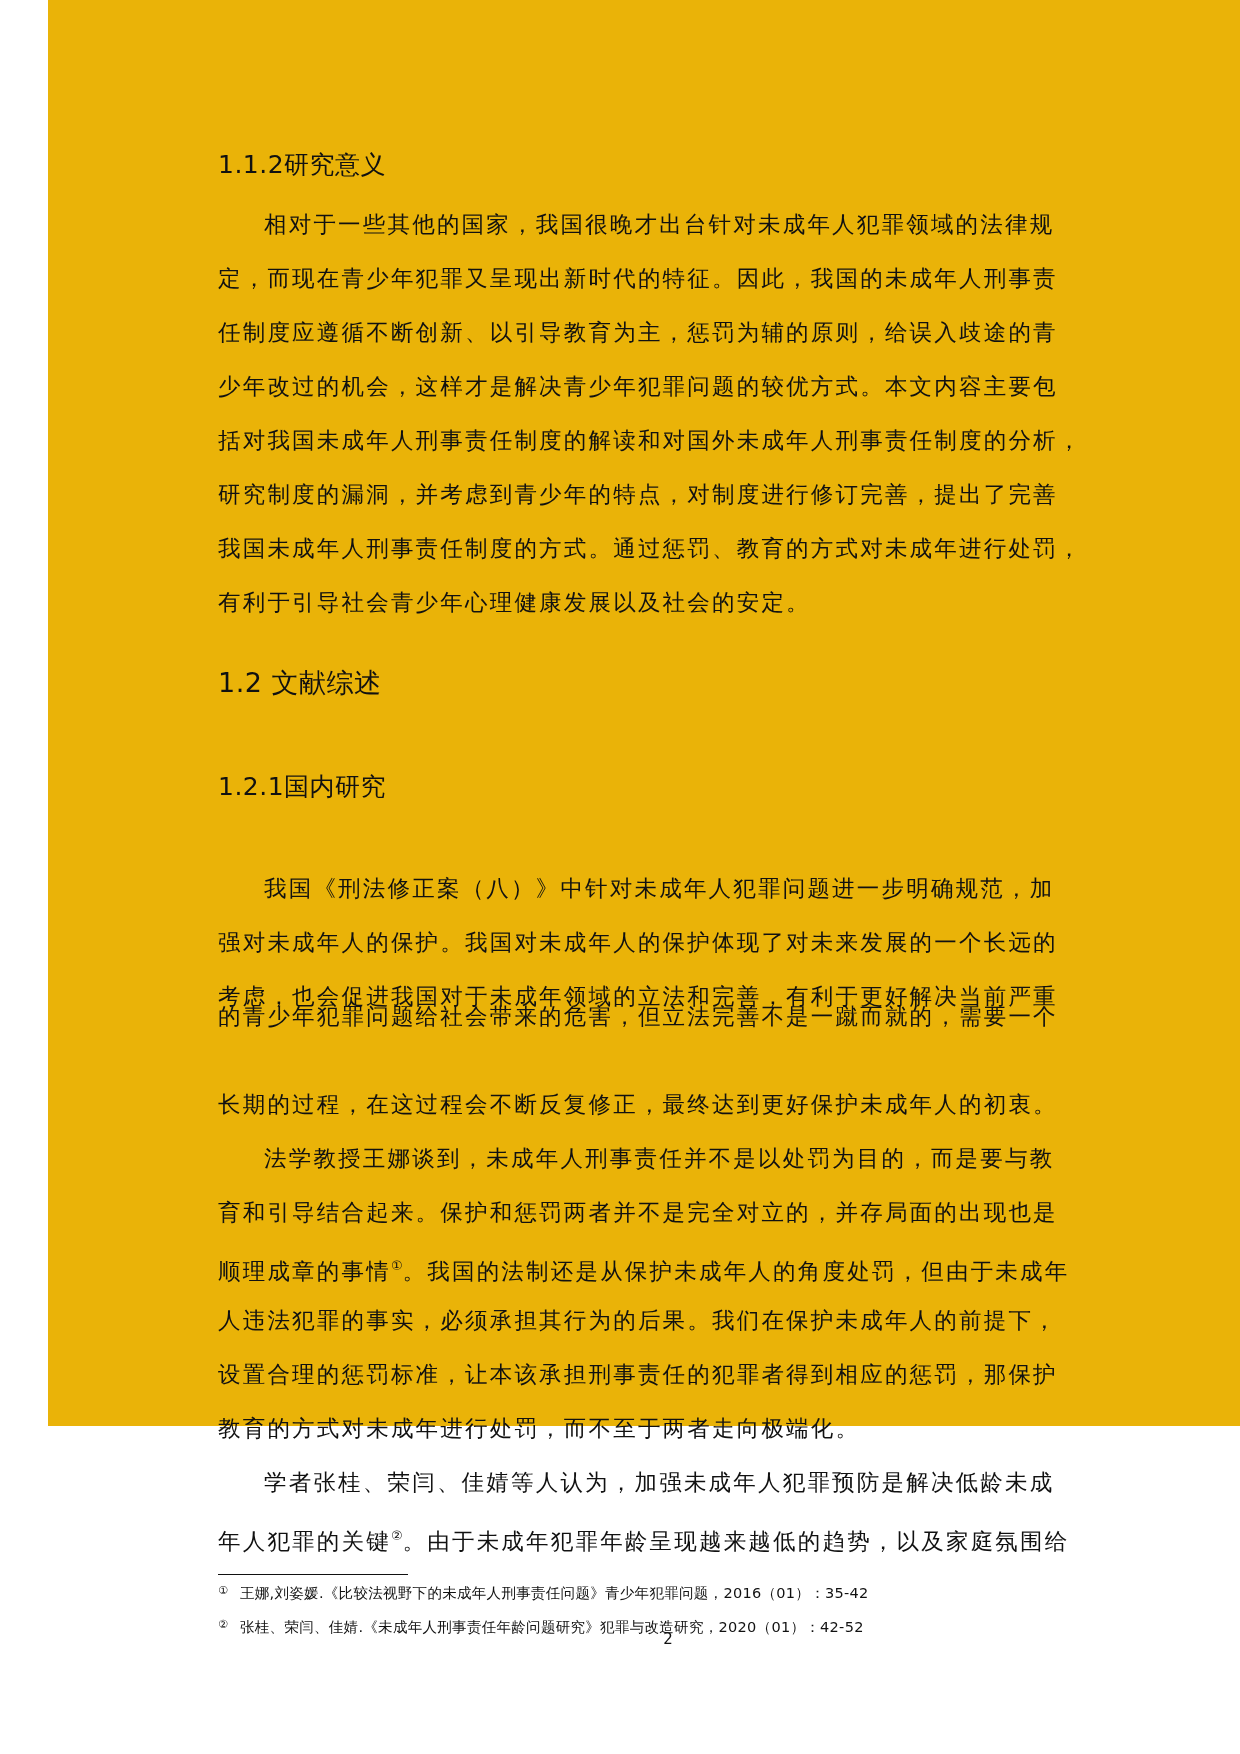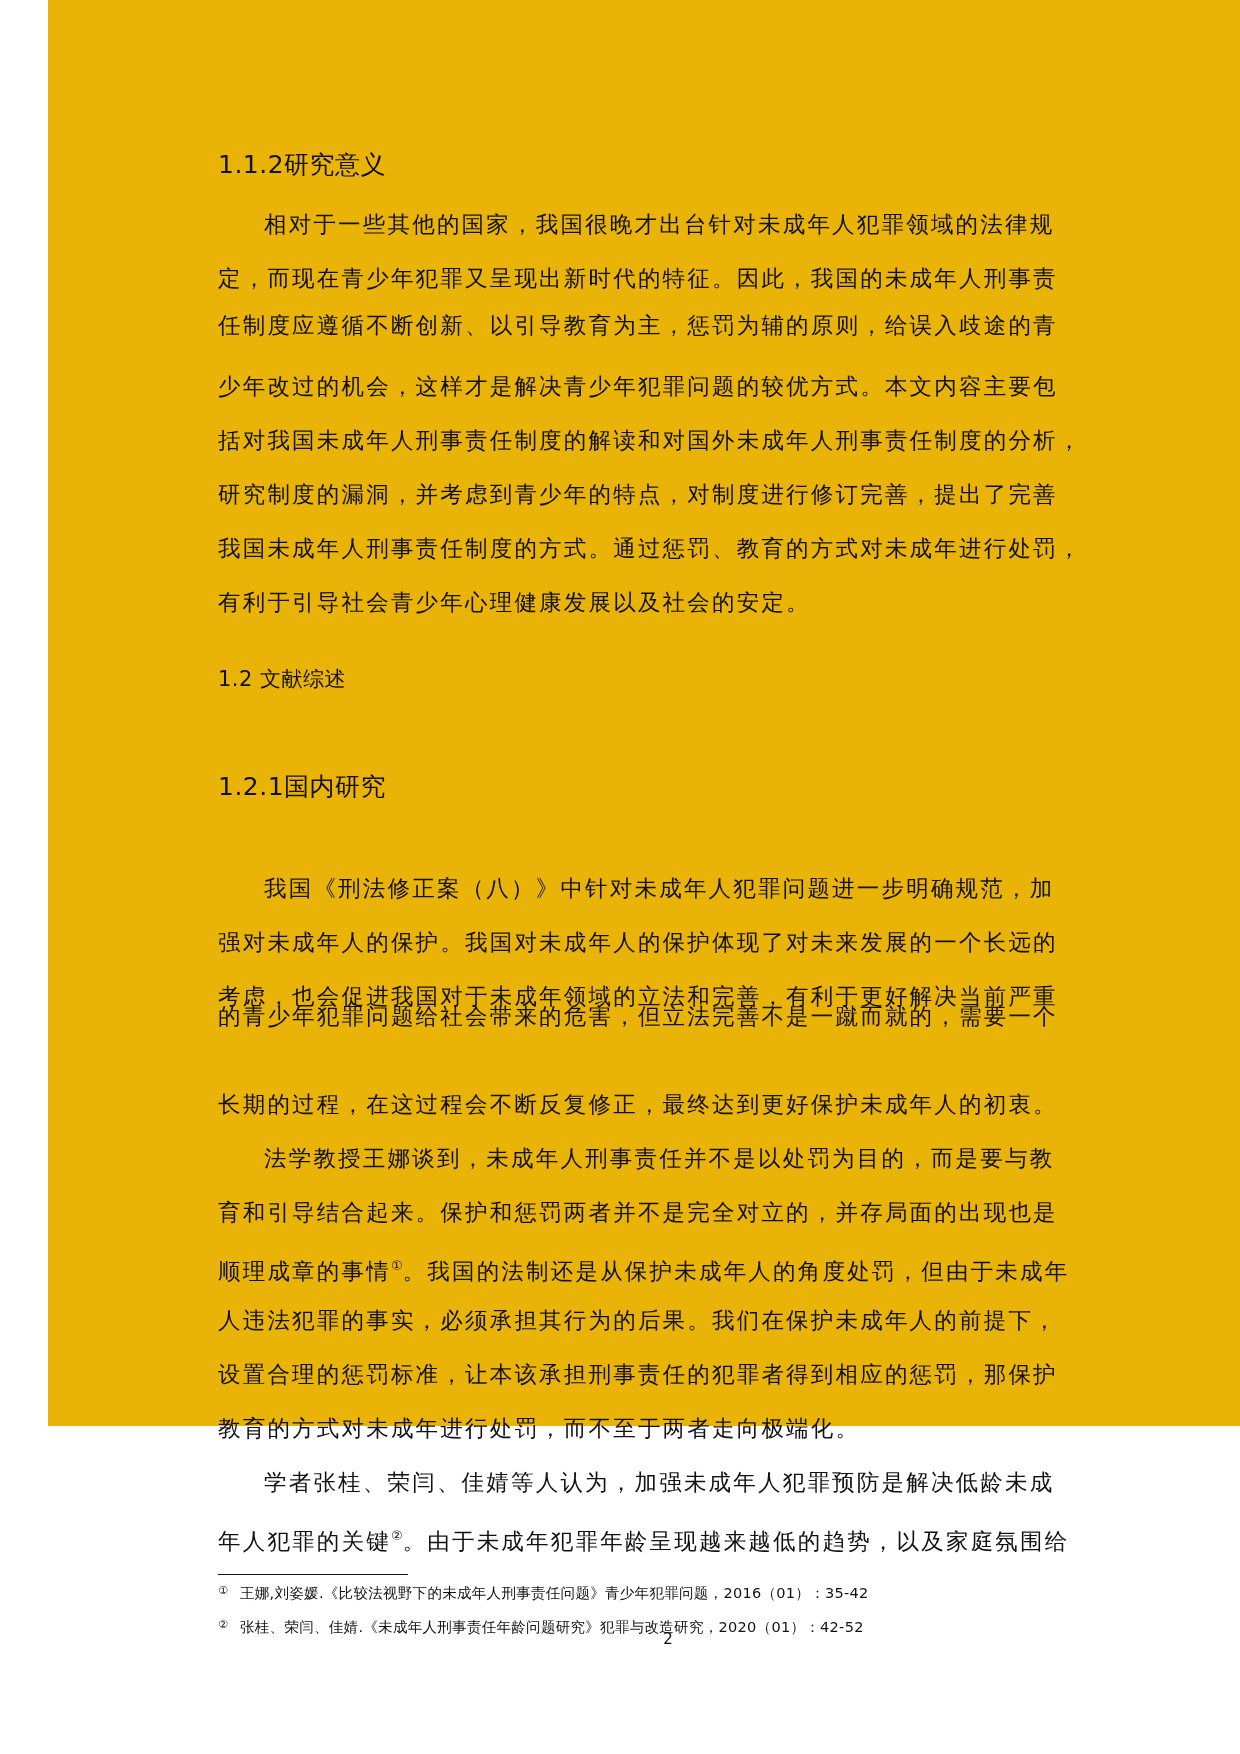--- a/index.html
+++ b/index.html
@@ -1,39 +1,39 @@
 <!DOCTYPE html>
 <html><head>
 <meta charset="utf-8">
 <style>
   html, body { margin: 0; padding: 0; background: #ffffff; }
   body { width: 1240px; height: 1754px; position: relative; overflow: hidden; color: #111; font-family: "DejaVu Sans", "Liberation Sans", sans-serif; }
   .page { position: absolute; left: 0; top: 0; width: 1240px; height: 1426px; background: #eab308; margin-left: 48px; }
   .content { position: absolute; left: 170px; width: 770px; top: 0; }
   .h3 { position: absolute; left: 0; font-size: 25px; font-weight: normal; letter-spacing: 0.5px; white-space: nowrap; margin: 0; }
-  .h2 { position: absolute; left: 0; font-size: 21px; font-weight: normal; letter-spacing: 0.5px; white-space: nowrap; margin: 0; }
+  .h2 { position: absolute; left: 0; font-size: 27px; font-weight: normal; letter-spacing: 0.5px; white-space: nowrap; margin: 0; }
   .line { position: absolute; left: 0; font-size: 22.5px; white-space: nowrap; letter-spacing: 2.2px; line-height: 30px; margin: 0; text-align: right; }
   .indent { left: 46px; }
   sup.fnref { font-size: 13px; vertical-align: 9px; letter-spacing: 0; }
   .fn-rule { position: absolute; left: 170px; top: 1535px; width: 190px; border-top: 1.5px solid #111; }
   .fn { position: absolute; left: 170px; font-size: 14.5px; white-space: nowrap; letter-spacing: 0.3px; }
   .fn .mark { display: inline-block; width: 22px; font-size: 11px; vertical-align: 4px; }
   .page-num { position: absolute; top: 1651px; left: 0; width: 1240px; text-align: center; font-size: 15px; }
 </style>
 </head>
 <body>
 
 <div class="page">
   <div class="content">
 
     <h3 class="h3" style="top:148px">1.1.2研究意义</h3>
 
     <p class="line indent" style="top:209px">相对于一些其他的国家，我国很晚才出台针对未成年人犯罪领域的法律规</p>
     <p class="line" style="top:263px">定，而现在青少年犯罪又呈现出新时代的特征。因此，我国的未成年人刑事责</p>
-    <p class="line" style="top:310px">任制度应遵循不断创新、以引导教育为主，惩罚为辅的原则，给误入歧途的青</p>
+    <p class="line" style="top:317px">任制度应遵循不断创新、以引导教育为主，惩罚为辅的原则，给误入歧途的青</p>
     <p class="line" style="top:371px">少年改过的机会，这样才是解决青少年犯罪问题的较优方式。本文内容主要包</p>
     <p class="line" style="top:425px">括对我国未成年人刑事责任制度的解读和对国外未成年人刑事责任制度的分析，</p>
     <p class="line" style="top:479px">研究制度的漏洞，并考虑到青少年的特点，对制度进行修订完善，提出了完善</p>
     <p class="line" style="top:533px">我国未成年人刑事责任制度的方式。通过惩罚、教育的方式对未成年进行处罚，</p>
     <p class="line" style="top:587px">有利于引导社会青少年心理健康发展以及社会的安定。</p>
 
     <h2 class="h2" style="top:665px">1.2  文献综述</h2>
 
     <h3 class="h3" style="top:770px">1.2.1国内研究</h3>
 

